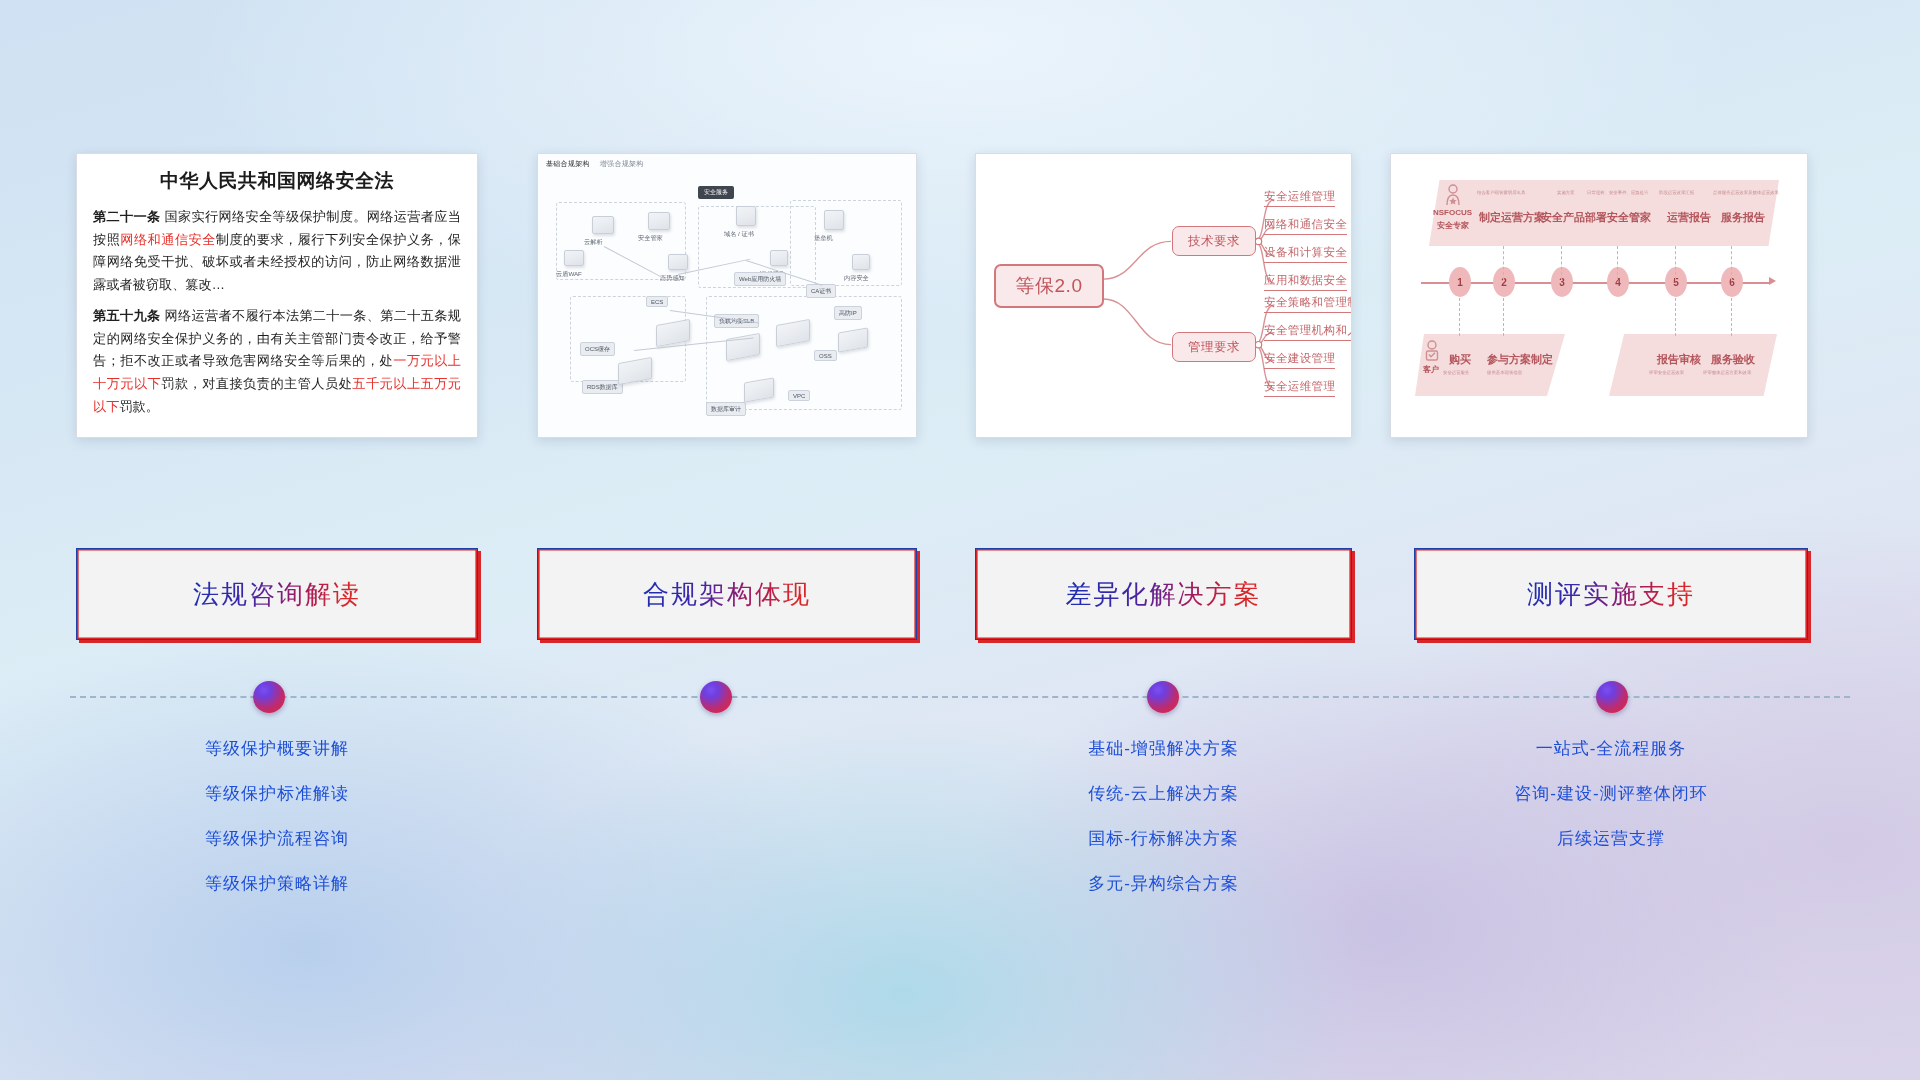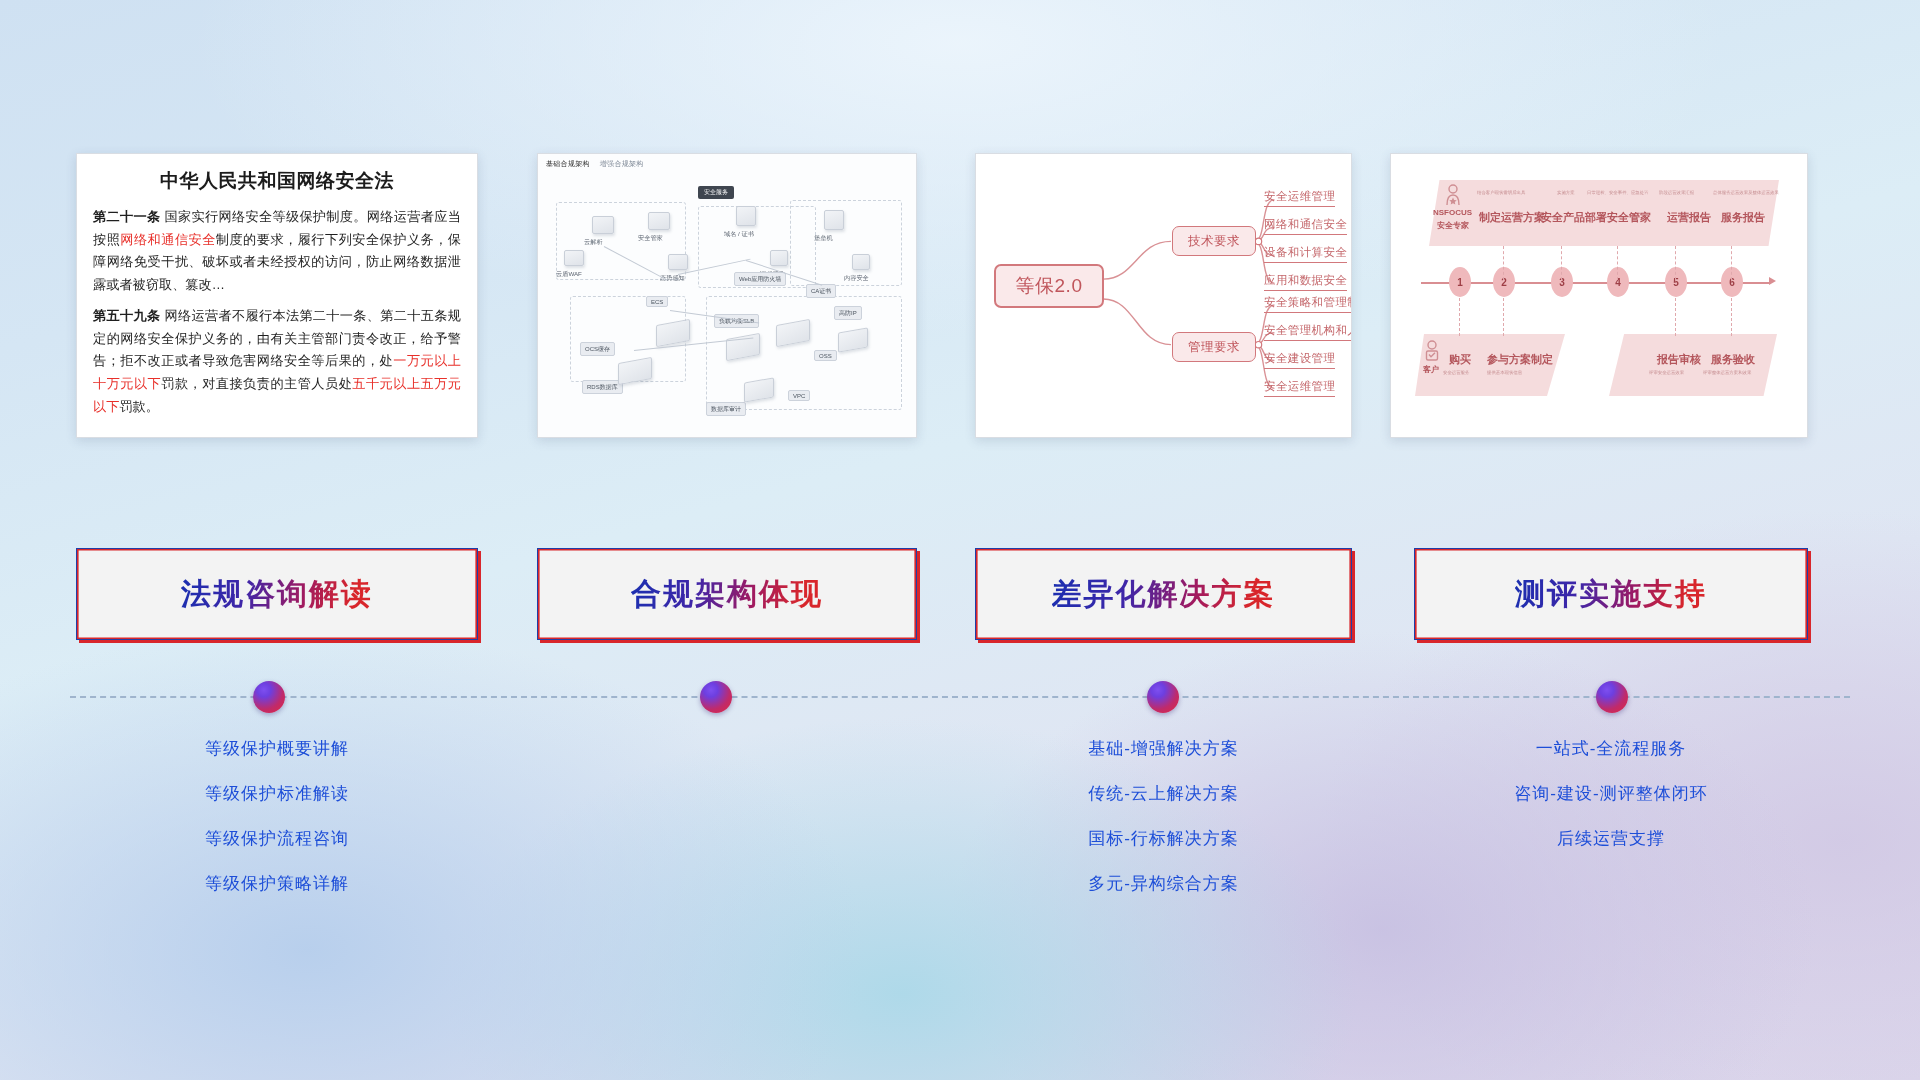--- a/index.html
+++ b/index.html
@@ -111,21 +111,21 @@
 
   
   .titles { position:absolute; top:548px; left:0; width:1920px; height:96px; }
   .tbox {
     position:absolute; top:0; height:92px; background:#f3f3f3;
     border:1.6px solid #1f3fa8;
     box-shadow: 3px 3px 0 0 #d8262b, 0 0 0 1.6px #d8262b inset;
     display:flex; align-items:center; justify-content:center;
   }
   .tbox .tlabel {
-    font-size: 30px; font-weight: 700; letter-spacing: 2px;
+    font-size: 26px; font-weight: 400; letter-spacing: 2px;
     background: linear-gradient(100deg, #1a2fb0 0%, #4026a8 34%, #9d1a63 62%, #d8262b 88%);
     -webkit-background-clip: text; background-clip: text;
     color: transparent; -webkit-text-fill-color: transparent;
   }
   .tbox.b1 { left:76px;   width:402px; }
   .tbox.b2 { left:537px;  width:380px; }
   .tbox.b3 { left:975px;  width:377px; }
   .tbox.b4 { left:1414px; width:394px; }
 
   

